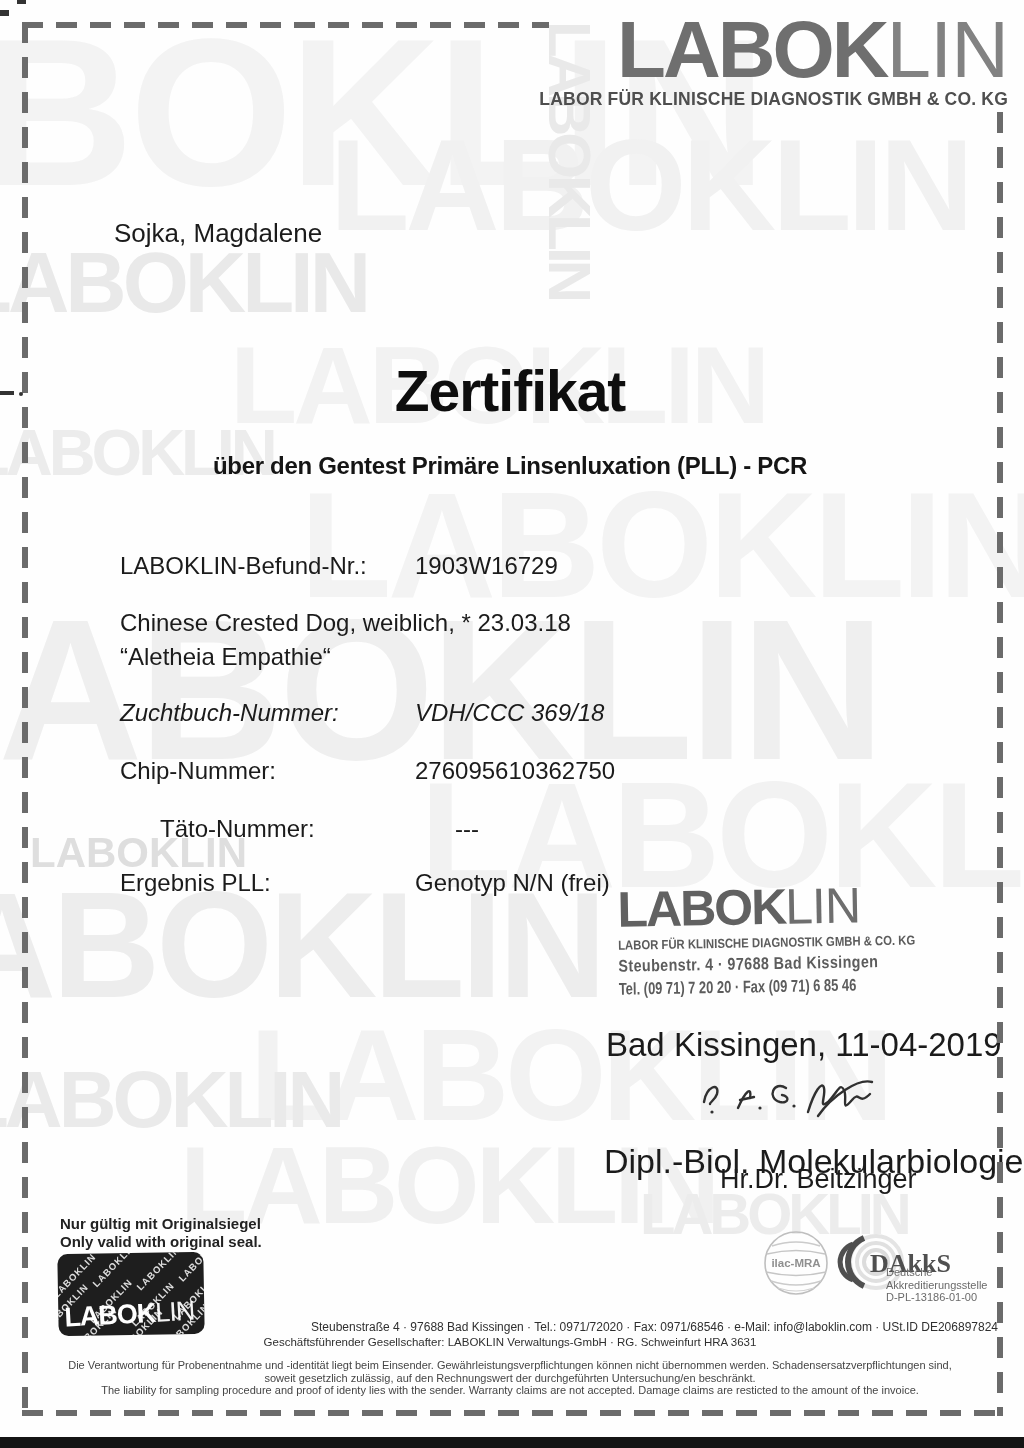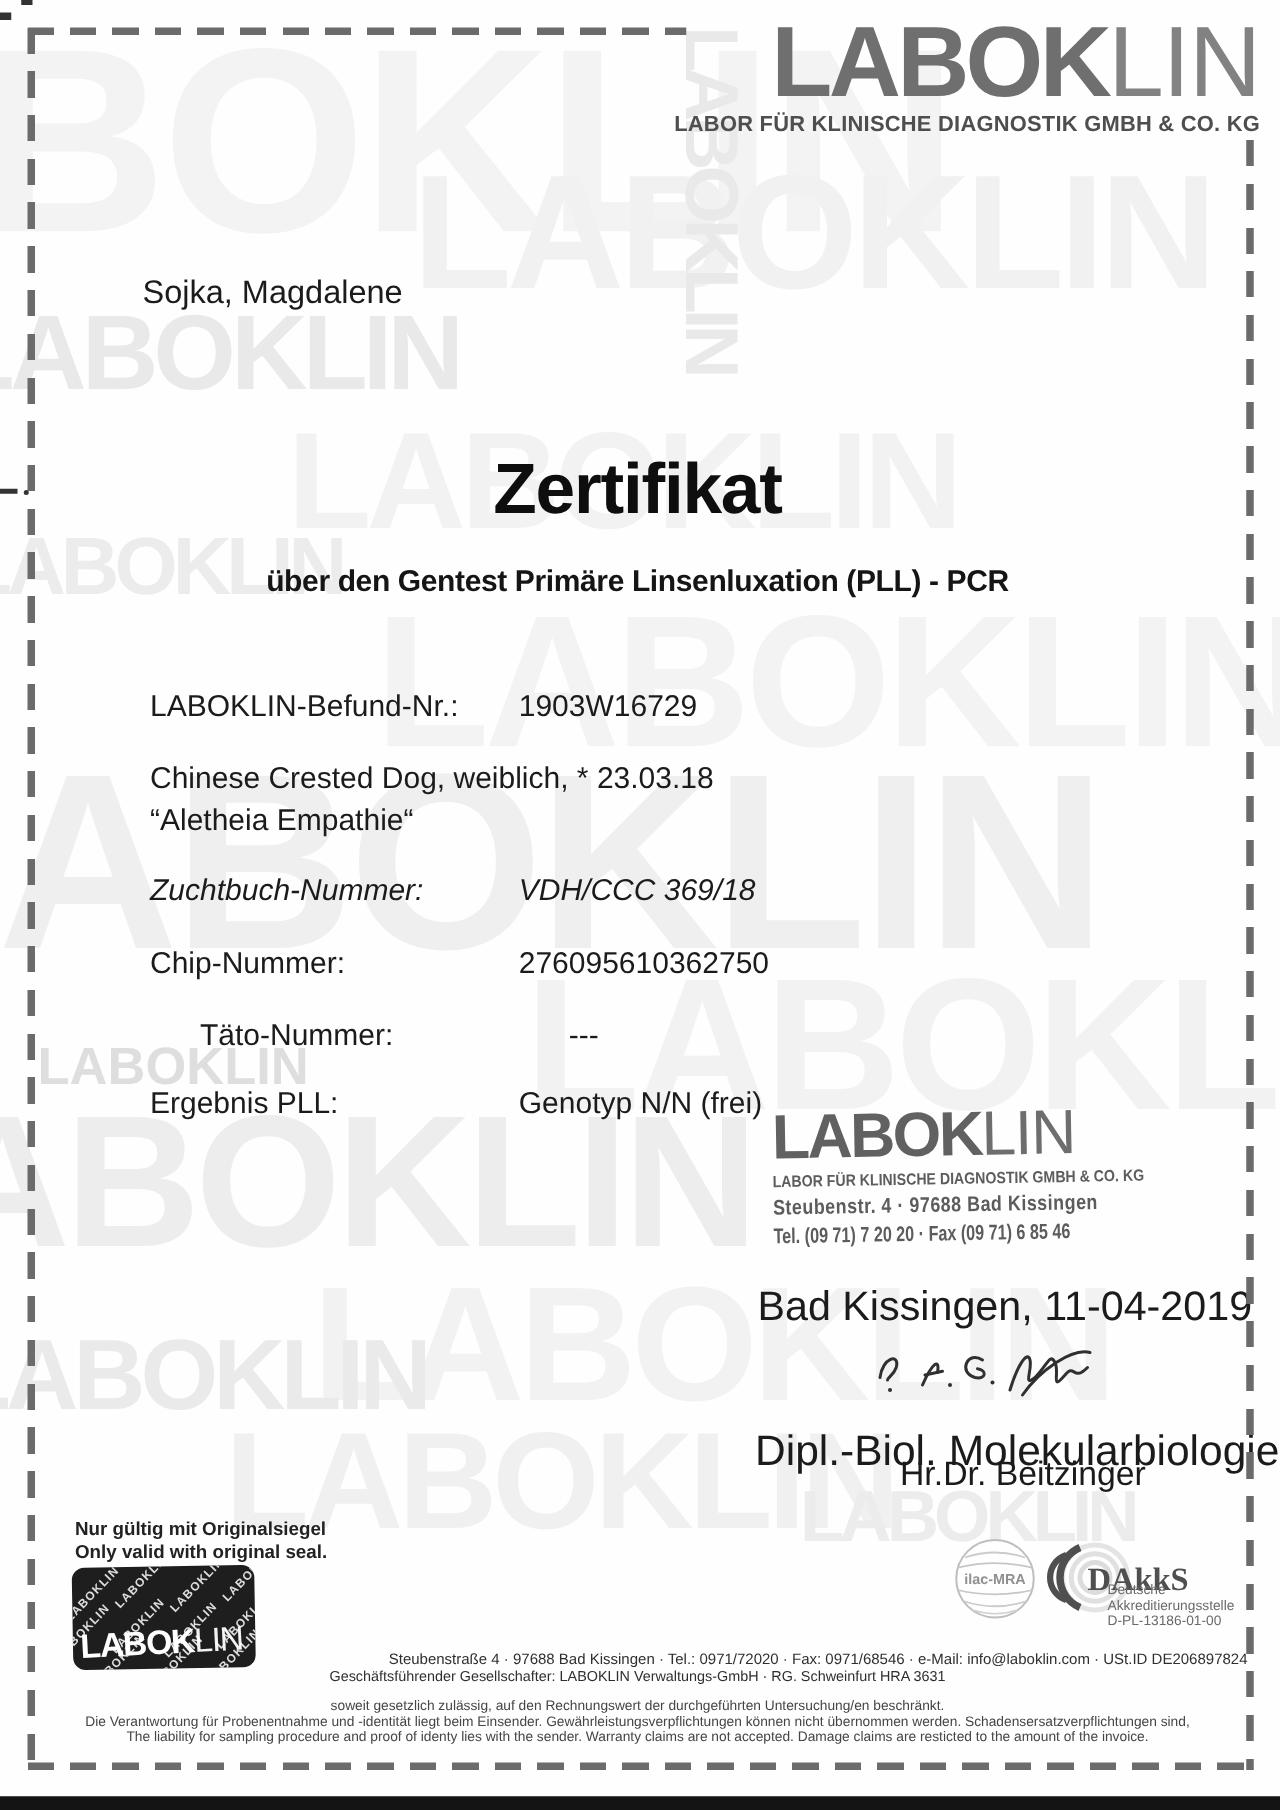--- a/index.html
+++ b/index.html
@@ -188,21 +188,21 @@
     </svg>
     <div class="dakks-text">
       <div>Deutsche</div>
       <div>Akkreditierungsstelle</div>
       <div>D-PL-13186-01-00</div>
     </div>
 
     <div class="footer1">Steubenstraße 4 · 97688 Bad Kissingen · Tel.: 0971/72020 · Fax: 0971/68546 · e-Mail: info@laboklin.com · USt.ID DE206897824</div>
     <div class="footer2">Geschäftsführender Gesellschafter: LABOKLIN Verwaltungs-GmbH · RG. Schweinfurt HRA 3631</div>
     <div class="legal">
+      <div>Die Verantwortung für Probenentnahme und -identität liegt beim Einsender. Gewährleistungsverpflichtungen können nicht übernommen werden. Schadensersatzverpflichtungen sind,</div>
       <div>soweit gesetzlich zulässig, auf den Rechnungswert der durchgeführten Untersuchung/en beschränkt.</div>
-      <div>Die Verantwortung für Probenentnahme und -identität liegt beim Einsender. Gewährleistungsverpflichtungen können nicht übernommen werden. Schadensersatzverpflichtungen sind,</div>
       <div>The liability for sampling procedure and proof of identy lies with the sender. Warranty claims are not accepted. Damage claims are resticted to the amount of the invoice.</div>
     </div>
 
   </div>
 
   <div class="band"></div>
 </div>
 
 </body></html>

